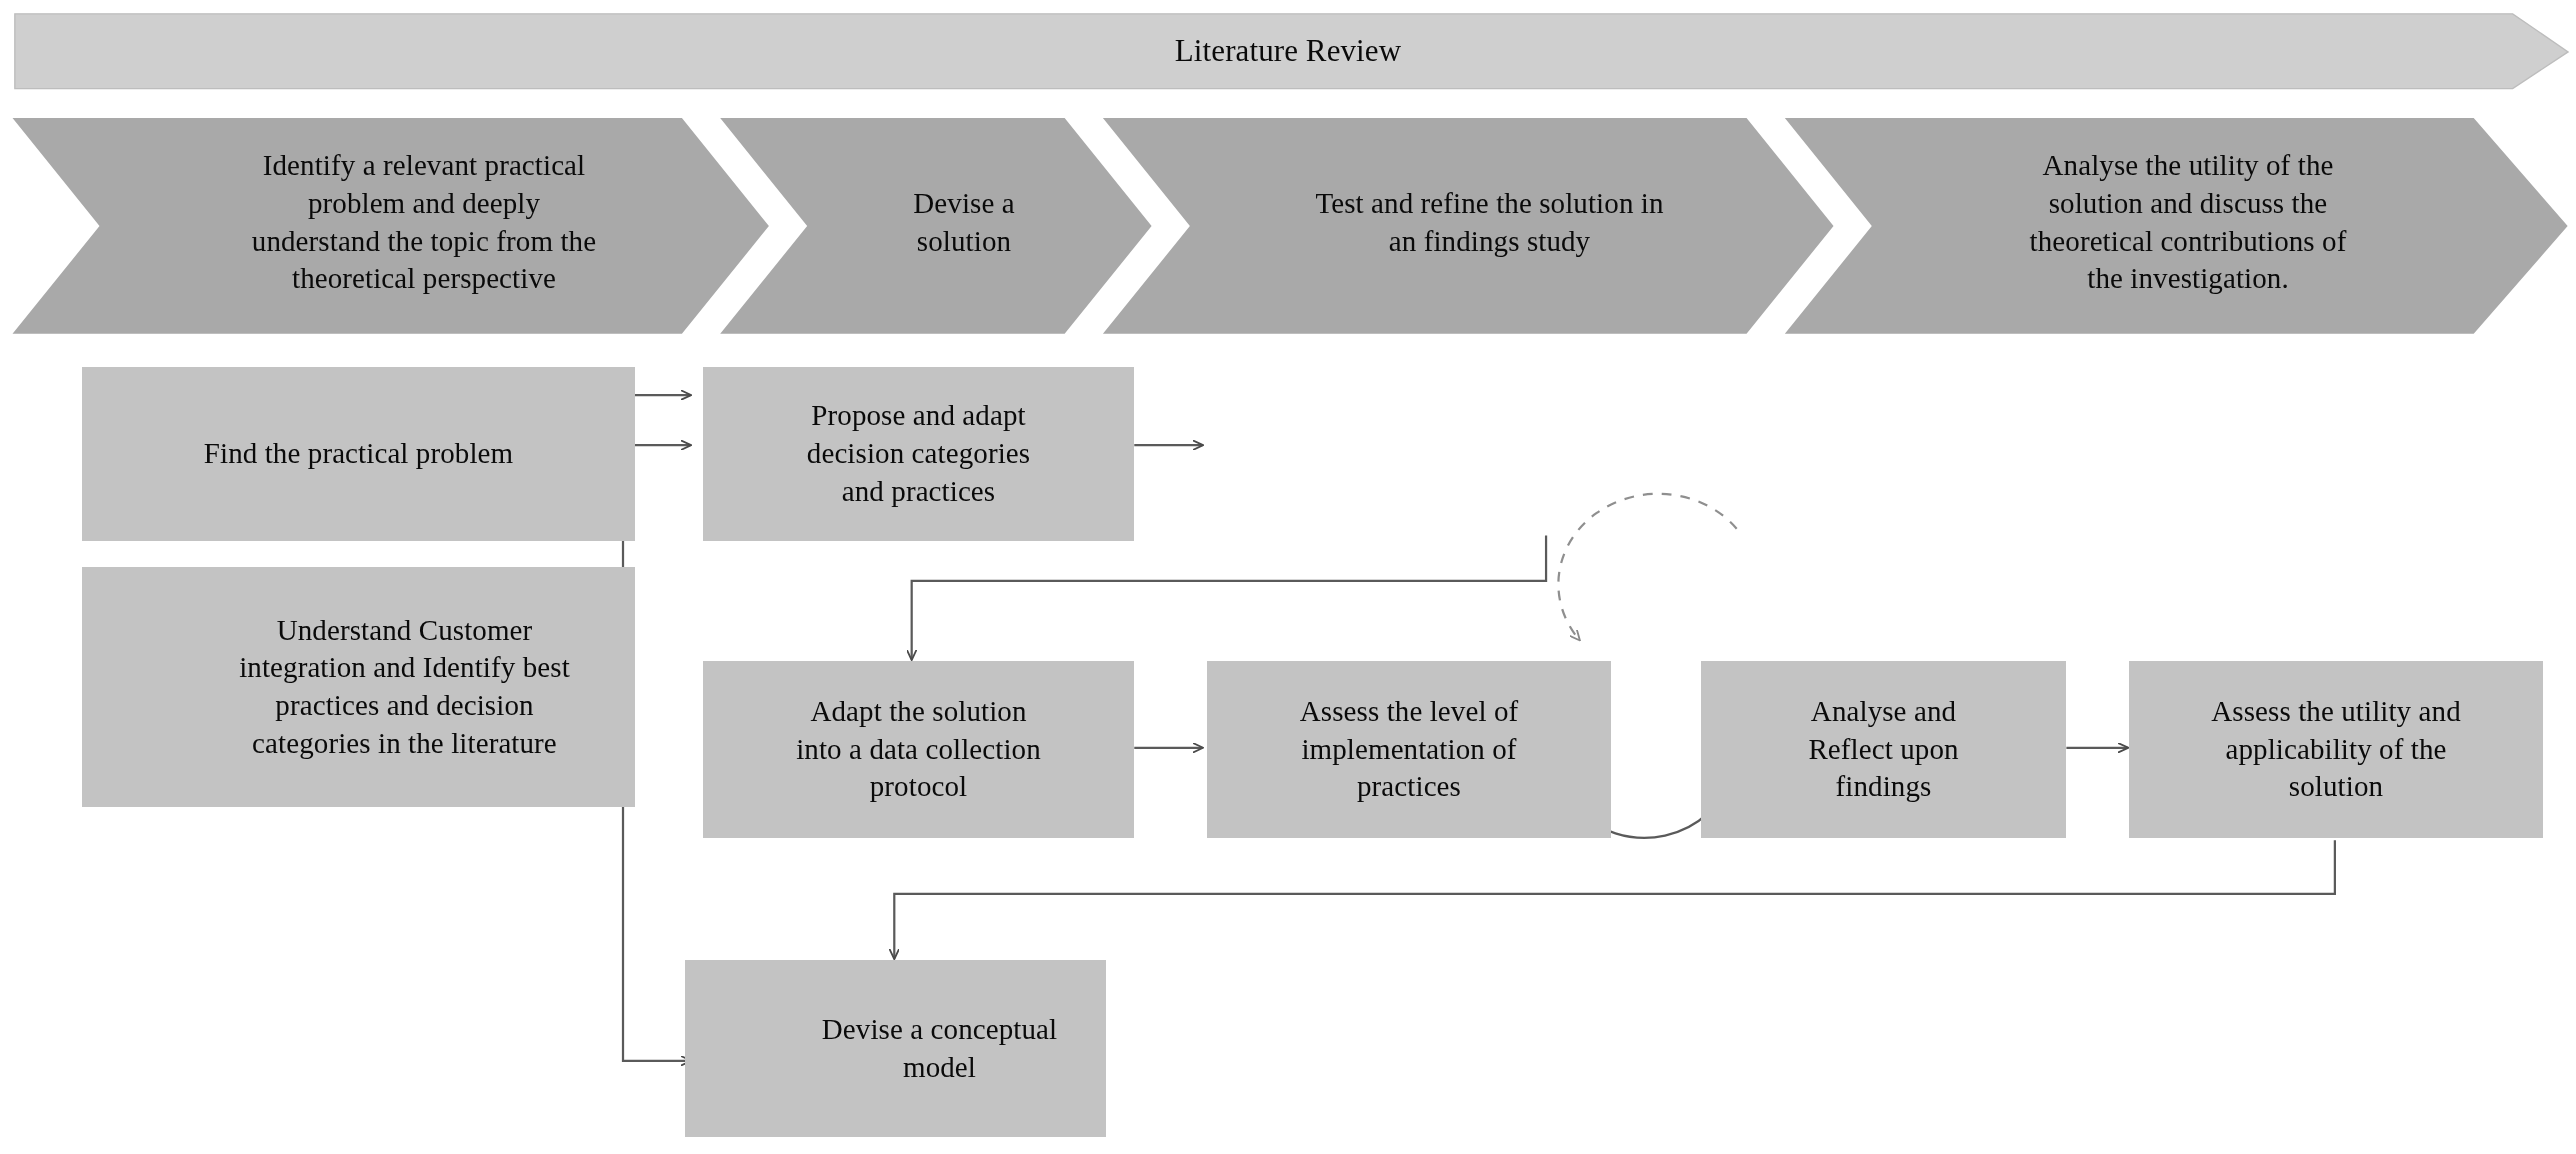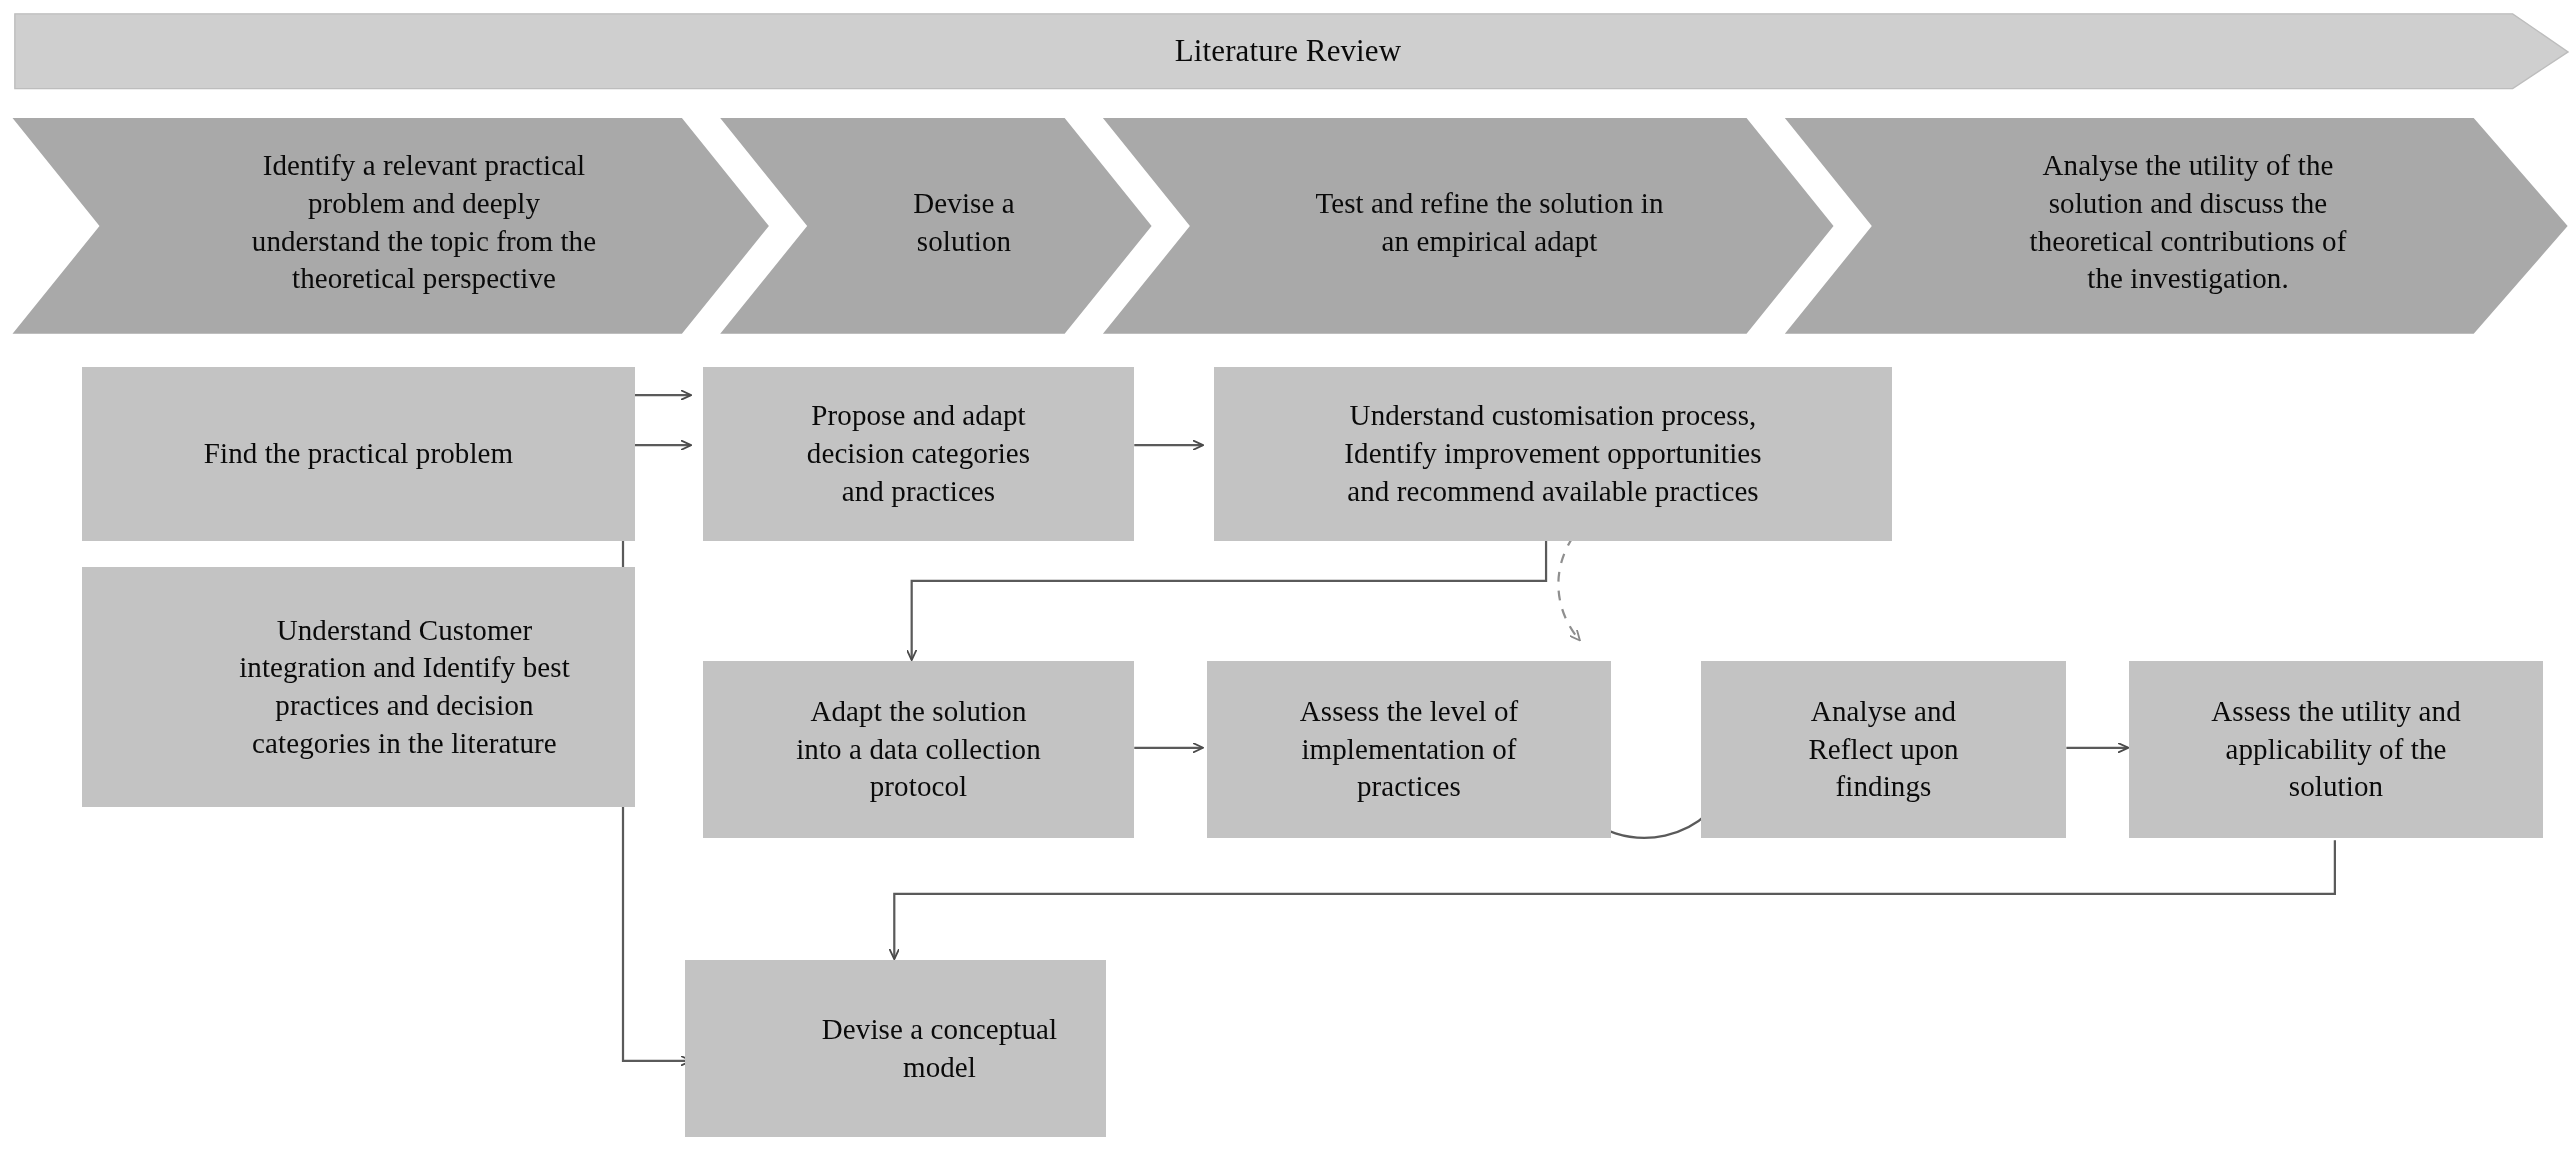--- a/index.html
+++ b/index.html
@@ -58,21 +58,21 @@
     <polygon points="2565,20 3555,20 3690,175 3555,330 2565,330 2690,175" fill="#a9a9a9"></polygon>
   </svg>
 
   <div class="txt chev-label" style="left:125px;top:118px;width:598px;height:209px;">Identify a relevant practical
 problem and deeply
 understand the topic from the
 theoretical perspective</div>
   <div class="txt chev-label" style="left:818px;top:118px;width:292px;height:209px;">Devise a
 solution</div>
   <div class="txt chev-label" style="left:1197px;top:118px;width:585px;height:209px;">Test and refine the solution in
-an empirical adapt</div>
+an findings study</div>
   <div class="txt chev-label" style="left:1882px;top:118px;width:612px;height:209px;">Analyse the utility of the
 solution and discuss the
 theoretical contributions of
 the investigation.</div>
 
   <svg id="conn" width="2576" height="1154" viewBox="0 0 3702 1659">
     <defs>
       <marker id="ah" markerWidth="16" markerHeight="14" refX="14" refY="7" orient="auto" markerUnits="userSpaceOnUse">
         <path d="M0,0 L15,7 L0,14" fill="none" stroke="#4a4a4a" stroke-width="2.6"></path>
       </marker>
@@ -115,25 +115,20 @@
 practices and decision
 categories in the literature</div>
   </div>
 
   <div class="box" style="left: 703px; top: 367px; width: 431px; height: 174px; background: rgb(195, 195, 195);">
     <div class="txt box-label" style="left:0;top:0;width:431px;height:174px;">Propose and adapt
 decision categories
 and practices</div>
   </div>
 
-  <div class="box" style="left: 1214px; top: 367px; width: 678px; height: 174px; background: rgb(195, 195, 195);">
-    <div class="txt box-label" style="left:0;top:0;width:678px;height:174px;">Understand customisation process,
-Identify improvement opportunities
-and recommend available practices</div>
-  </div>
 
   <div class="box" style="left: 703px; top: 661px; width: 431px; height: 177px; background: rgb(195, 195, 195);">
     <div class="txt box-label" style="left:0;top:0;width:431px;height:177px;">Adapt the solution
 into a data collection
 protocol</div>
   </div>
 
   <div class="box" style="left: 1207px; top: 661px; width: 404px; height: 177px; background: rgb(195, 195, 195);">
     <div class="txt box-label" style="left:0;top:0;width:404px;height:177px;">Assess the level of
 implementation of

